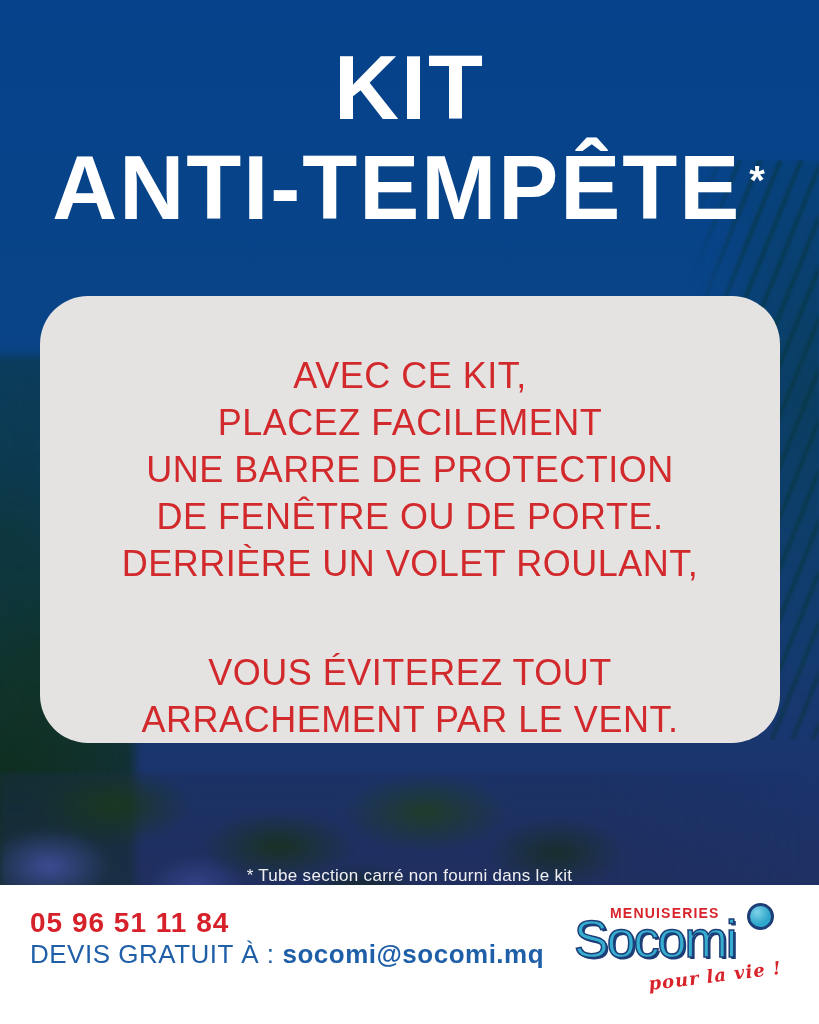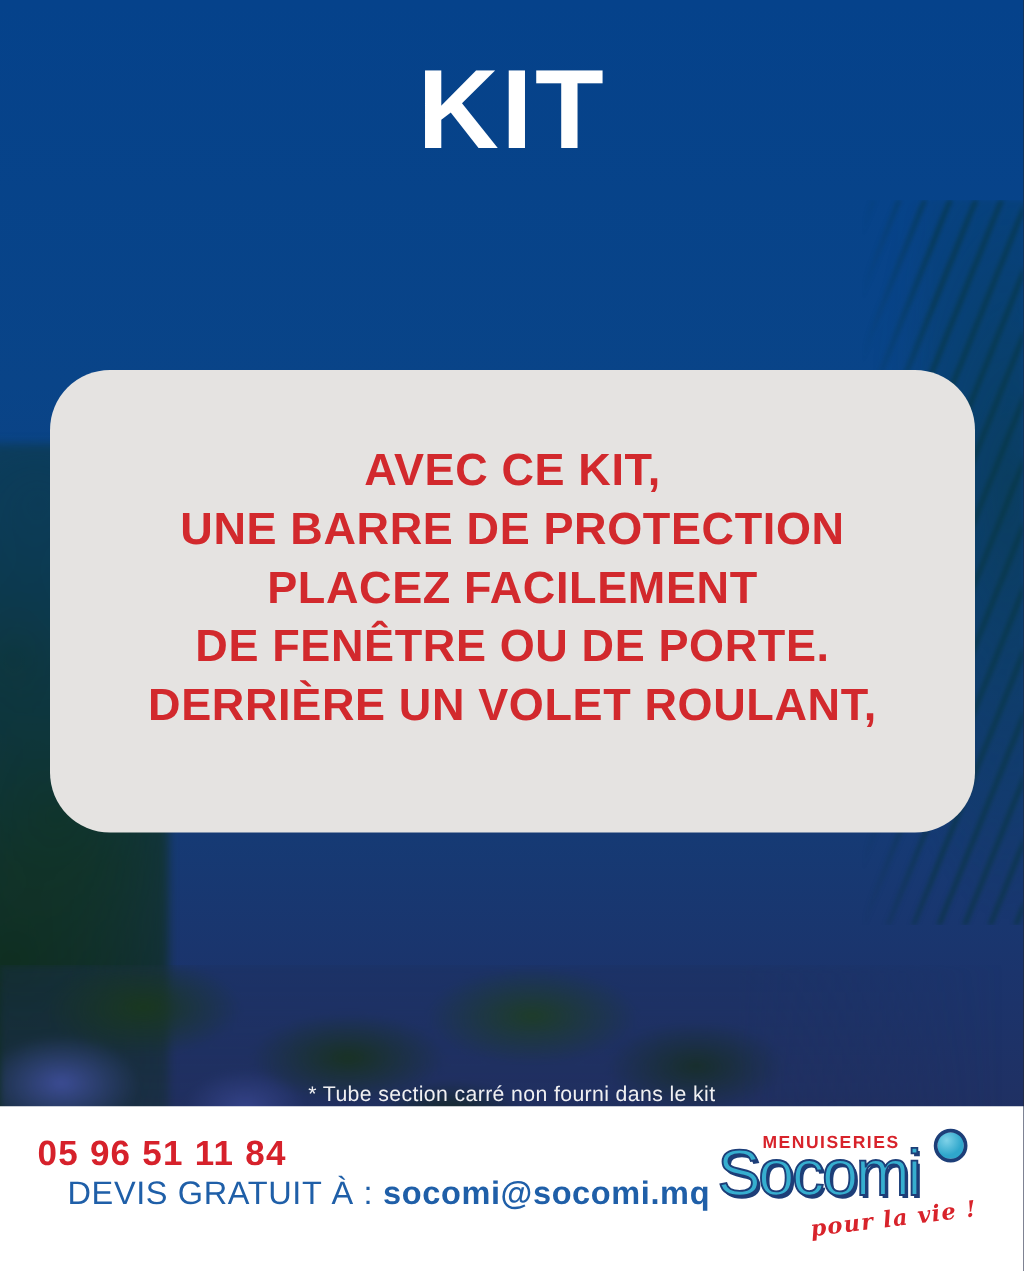--- a/index.html
+++ b/index.html
@@ -64,23 +64,23 @@
     font-weight: bold; font-size: 90px; line-height: 100px;
     letter-spacing: 2px; z-index: 3;
   }
   .title .ast {
     display: inline-block; font-size: 40px; font-weight: bold;
     vertical-align: top; position: relative; top: -8px; margin-left: 8px;
   }
 
   
   .card {
-    position: absolute; left: 40px; top: 296px; width: 740px; height: 370px;
+    position: absolute; left: 40px; top: 296px; width: 740px; height: 447px;
     background: #e5e3e1; border-radius: 48px;
-    text-align: center; color: #d2292d; font-weight: bold; z-index: 2;
+    text-align: center; color: #d2292d; font-weight: normal; z-index: 2;
   }
   .card .p1 { margin-top: 56px; font-size: 36px; line-height: 47px; letter-spacing: 0.5px; }
   .card .p2 { margin-top: 62px; font-size: 36px; line-height: 47px; letter-spacing: 0.5px; }
 
   
   .footnote {
     position: absolute; top: 866px; left: 0; width: 100%;
     text-align: center; color: #f0f0f2; font-size: 17px;
     letter-spacing: 0.3px; z-index: 3;
   }
@@ -89,21 +89,21 @@
   .footer {
     position: absolute; left: 0; bottom: 0; width: 100%; height: 139px;
     background: #ffffff; z-index: 4;
   }
   .phone {
     position: absolute; left: 30px; top: 22px;
     color: #d6212b; font-weight: bold; font-size: 28px; letter-spacing: 1px;
   }
   .quote {
     position: absolute; left: 30px; top: 54px;
-    color: #1f5fa8; font-size: 26px; letter-spacing: 0.5px; margin-left: 24px;
+    color: #1f5fa8; font-size: 26px; letter-spacing: 0.5px;
   }
   .quote .email { font-weight: bold; margin-left: 8px; }
 
   
   .logo { position: absolute; right: 35px; top: 0; width: 210px; height: 119px; }
   .logo-top {
     position: absolute; left: 36px; top: 20px;
     color: #d8232b; font-weight: bold; font-size: 14px; letter-spacing: 1.2px;
   }
   .logo-name {
@@ -131,29 +131,34 @@
 <body>
 
 <div class="poster">
 
   <div class="bg-frond-right"></div>
   <div class="bg-foliage-left"></div>
   <div class="bg-canopy"></div>
 
   <div class="title">
     <div>KIT</div>
+    <div><span>ANTI-TEMPÊTE</span><span class="ast">*</span></div>
   </div>
 
   <div class="card">
     <div class="p1">
       <div>AVEC CE KIT,</div>
+      <div>PLACEZ FACILEMENT</div>
       <div>UNE BARRE DE PROTECTION</div>
-      <div>PLACEZ FACILEMENT</div>
       <div>DE FENÊTRE OU DE PORTE.</div>
       <div>DERRIÈRE UN VOLET ROULANT,</div>
+    </div>
+    <div class="p2">
+      <div>VOUS ÉVITEREZ TOUT</div>
+      <div>ARRACHEMENT PAR LE VENT.</div>
     </div>
   </div>
 
   <div class="footnote">* Tube section carré non fourni dans le kit</div>
 
   <div class="footer">
     <div class="phone">05 96 51 11 84</div>
     <div class="quote">
       <span>DEVIS GRATUIT À :</span><span class="email">socomi@socomi.mq</span>
     </div>

